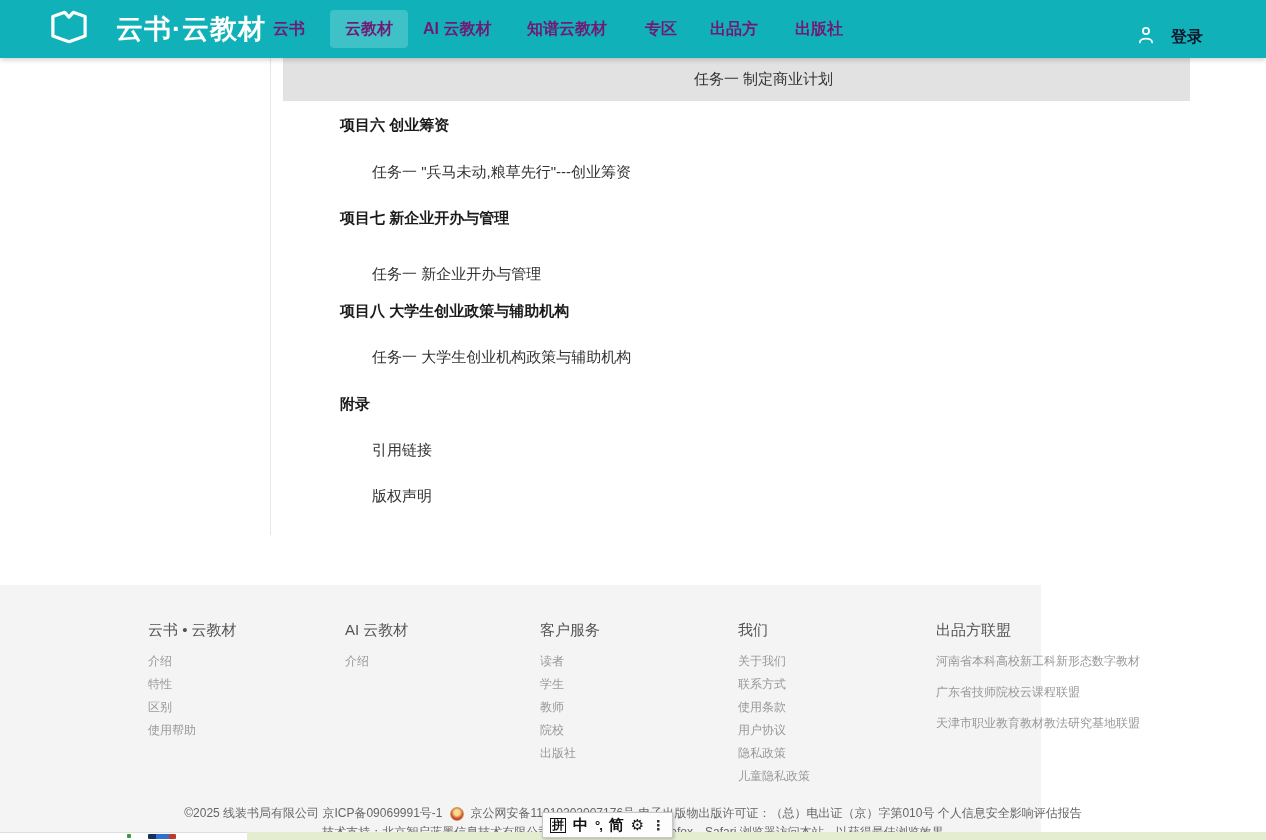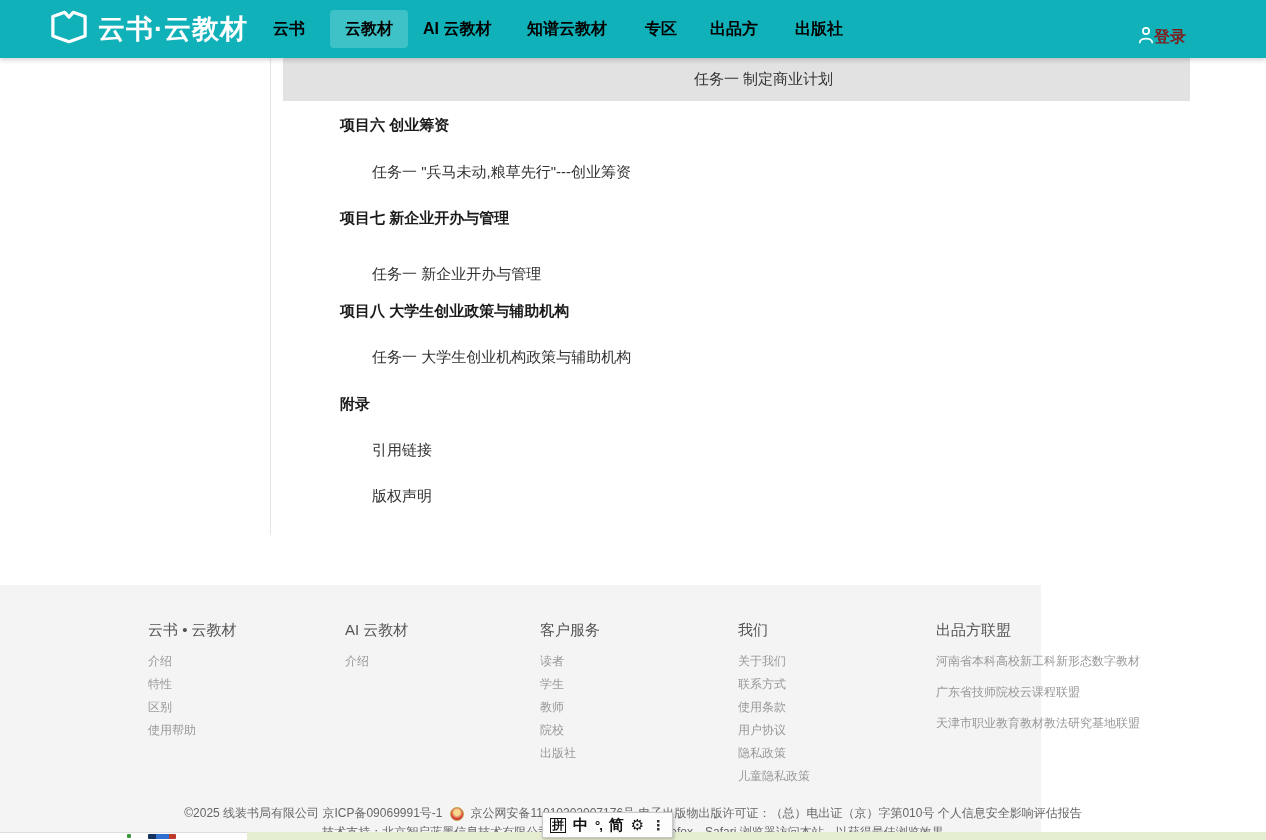--- a/index.html
+++ b/index.html
@@ -4,27 +4,27 @@
 <style>
   * { margin:0; padding:0; box-sizing:border-box; }
   html,body { width:1266px; height:840px; }
   body { font-family:"Liberation Sans","DejaVu Sans",sans-serif; background:#fff; overflow:hidden; }
   .page { position:relative; width:1266px; height:840px; overflow:hidden; background:#fff; }
 
   
   .header { position:absolute; left:0; top:0; width:1266px; height:58px;
             background:#10b1b8; box-shadow:0 2px 5px rgba(0,0,0,.18); z-index:5; }
   .logo { position:absolute; left:48px; top:0; height:58px; display:flex; align-items:center; gap:8px; }
-  .logo-text { color:#fff; font-size:27px; font-weight:bold; letter-spacing:1px; }
-  .nav-item { position:absolute; top:0; height:58px; line-height:58px; color:#000000;
+  .logo-text { color:#fff; font-size:27px; font-weight:bold; letter-spacing:1px;margin-left:18px; }
+  .nav-item { position:absolute; top:0; height:58px; line-height:58px; color:#701a75;
               font-size:16px; font-weight:bold; white-space:nowrap; cursor:pointer; }
   .nav-item.active { top:10px; height:38px; line-height:38px; padding:0 15px;
                      background:#3ec1c7; border-radius:4px; }
   .login { position:absolute; left:1138px; top:0; height:74px; display:flex; align-items:center;
-           gap:0; color:#7f1d1d; font-size:16px; font-weight:bold; cursor:pointer; }
+           gap:17px; color:#0f172a; font-size:16px; font-weight:bold; cursor:pointer; }
 
   
   .content { position:absolute; left:0; top:58px; width:1266px; height:527px; background:#fff; }
   .left-rail { position:absolute; left:270px; top:0; width:1px; height:477px; background:#e6e6e6; }
   .toc-row { position:absolute; white-space:nowrap; font-size:15px; color:#333; cursor:pointer;margin-left:35px; }
   .toc-row.chapter { left:305px; font-weight:bold; color:#1a1a1a; }
   .toc-row.task { left:337px; }
   .hl-row { position:absolute; left:283px; top:0; width:907px; height:43px; background:#e2e2e2;
             display:flex; align-items:center; cursor:pointer;justify-content:center; }
   .hl-row span { margin-left:54px; font-size:15px; color:#333; }

